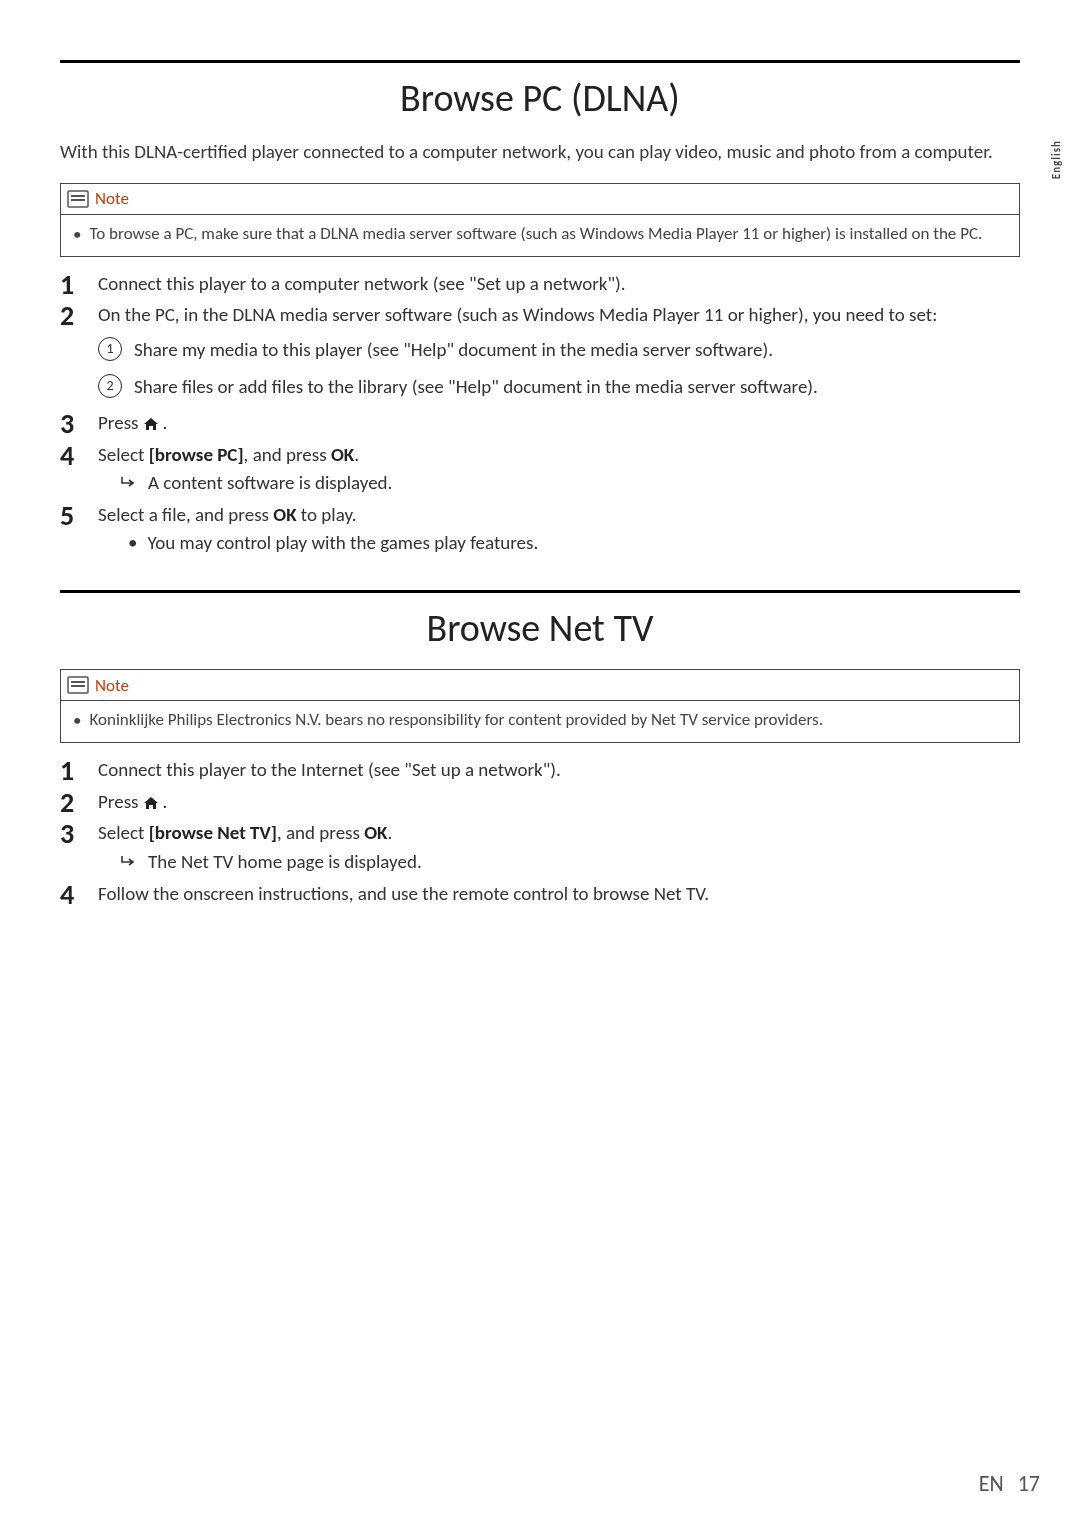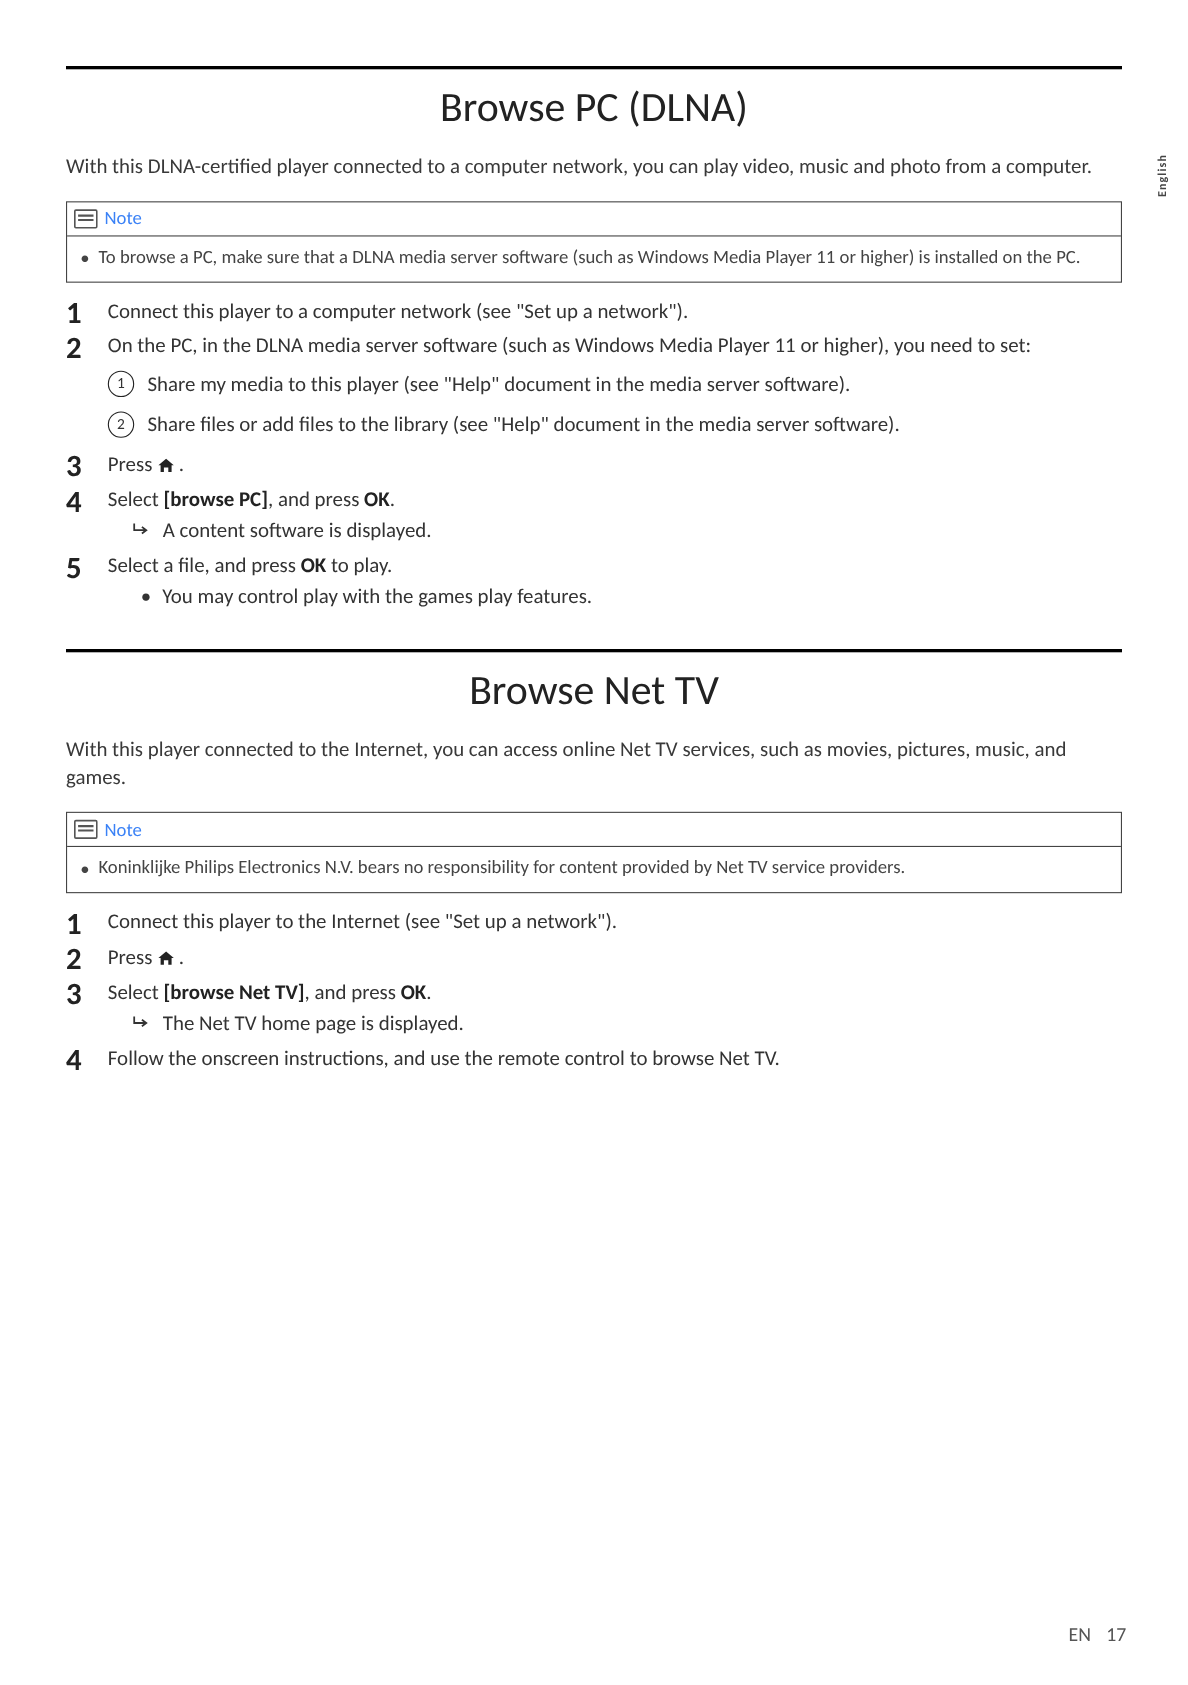--- a/index.html
+++ b/index.html
@@ -59,21 +59,21 @@
     }
     .note-icon {
       width: 22px;
       height: 22px;
       display: inline-flex;
       align-items: center;
       justify-content: center;
     }
     .note-label {
       font-size: 17px;
-      color: #3b82f6;
+      color: #c2410c;
     }
     .note-body {
       padding: 8px 12px 10px 12px;
       font-size: 17px;
       color: #444;
       line-height: 1.3;
     }
     .note-body .bullet-row {
       display: flex;
       gap: 8px;
@@ -145,25 +145,25 @@
       display: flex;
       gap: 10px;
       padding-left: 30px;
       margin-top: 2px;
     }
     .home-icon { font-size: 16px; vertical-align: -1px; }
     .bold { font-weight: 700; color: #222; }
     .footer {
       text-align: right;
       padding-right: 40px;
-      font-size: 18px;
+      font-size: 22px;
       color: #555;
       position: absolute;
       bottom: 35px;
-      right: 16px;
+      right: 0;
       width: auto;
     }
     .footer-lang { margin-right: 14px; font-weight: 400; }
   </style>
 </head>
 <body>
 
 <div class="side-label">English</div>
 
 <div class="page">
@@ -223,21 +223,20 @@
       <div class="dot-line">
         <span>•</span>
         <span>You may control play with the games play features.</span>
       </div>
     </li>
   </ol>
 
   <div style="height:28px"></div>
   <hr class="heavy">
   <h1 class="section-title">Browse Net TV</h1>
-  <p class="intro">With this player connected to the Internet, you can access online Net TV services, such as movies, pictures, music, and games.</p>
 
   <div class="note-box">
     <div class="note-header">
       <span class="note-icon">
         <svg width="22" height="22" viewBox="0 0 22 22">
           <rect x="1" y="3" width="20" height="16" rx="1" fill="none" stroke="#555" stroke-width="1.5"></rect>
           <line x1="4" y1="8" x2="18" y2="8" stroke="#555" stroke-width="2"></line>
           <line x1="4" y1="12" x2="18" y2="12" stroke="#555" stroke-width="2"></line>
         </svg>
       </span>

